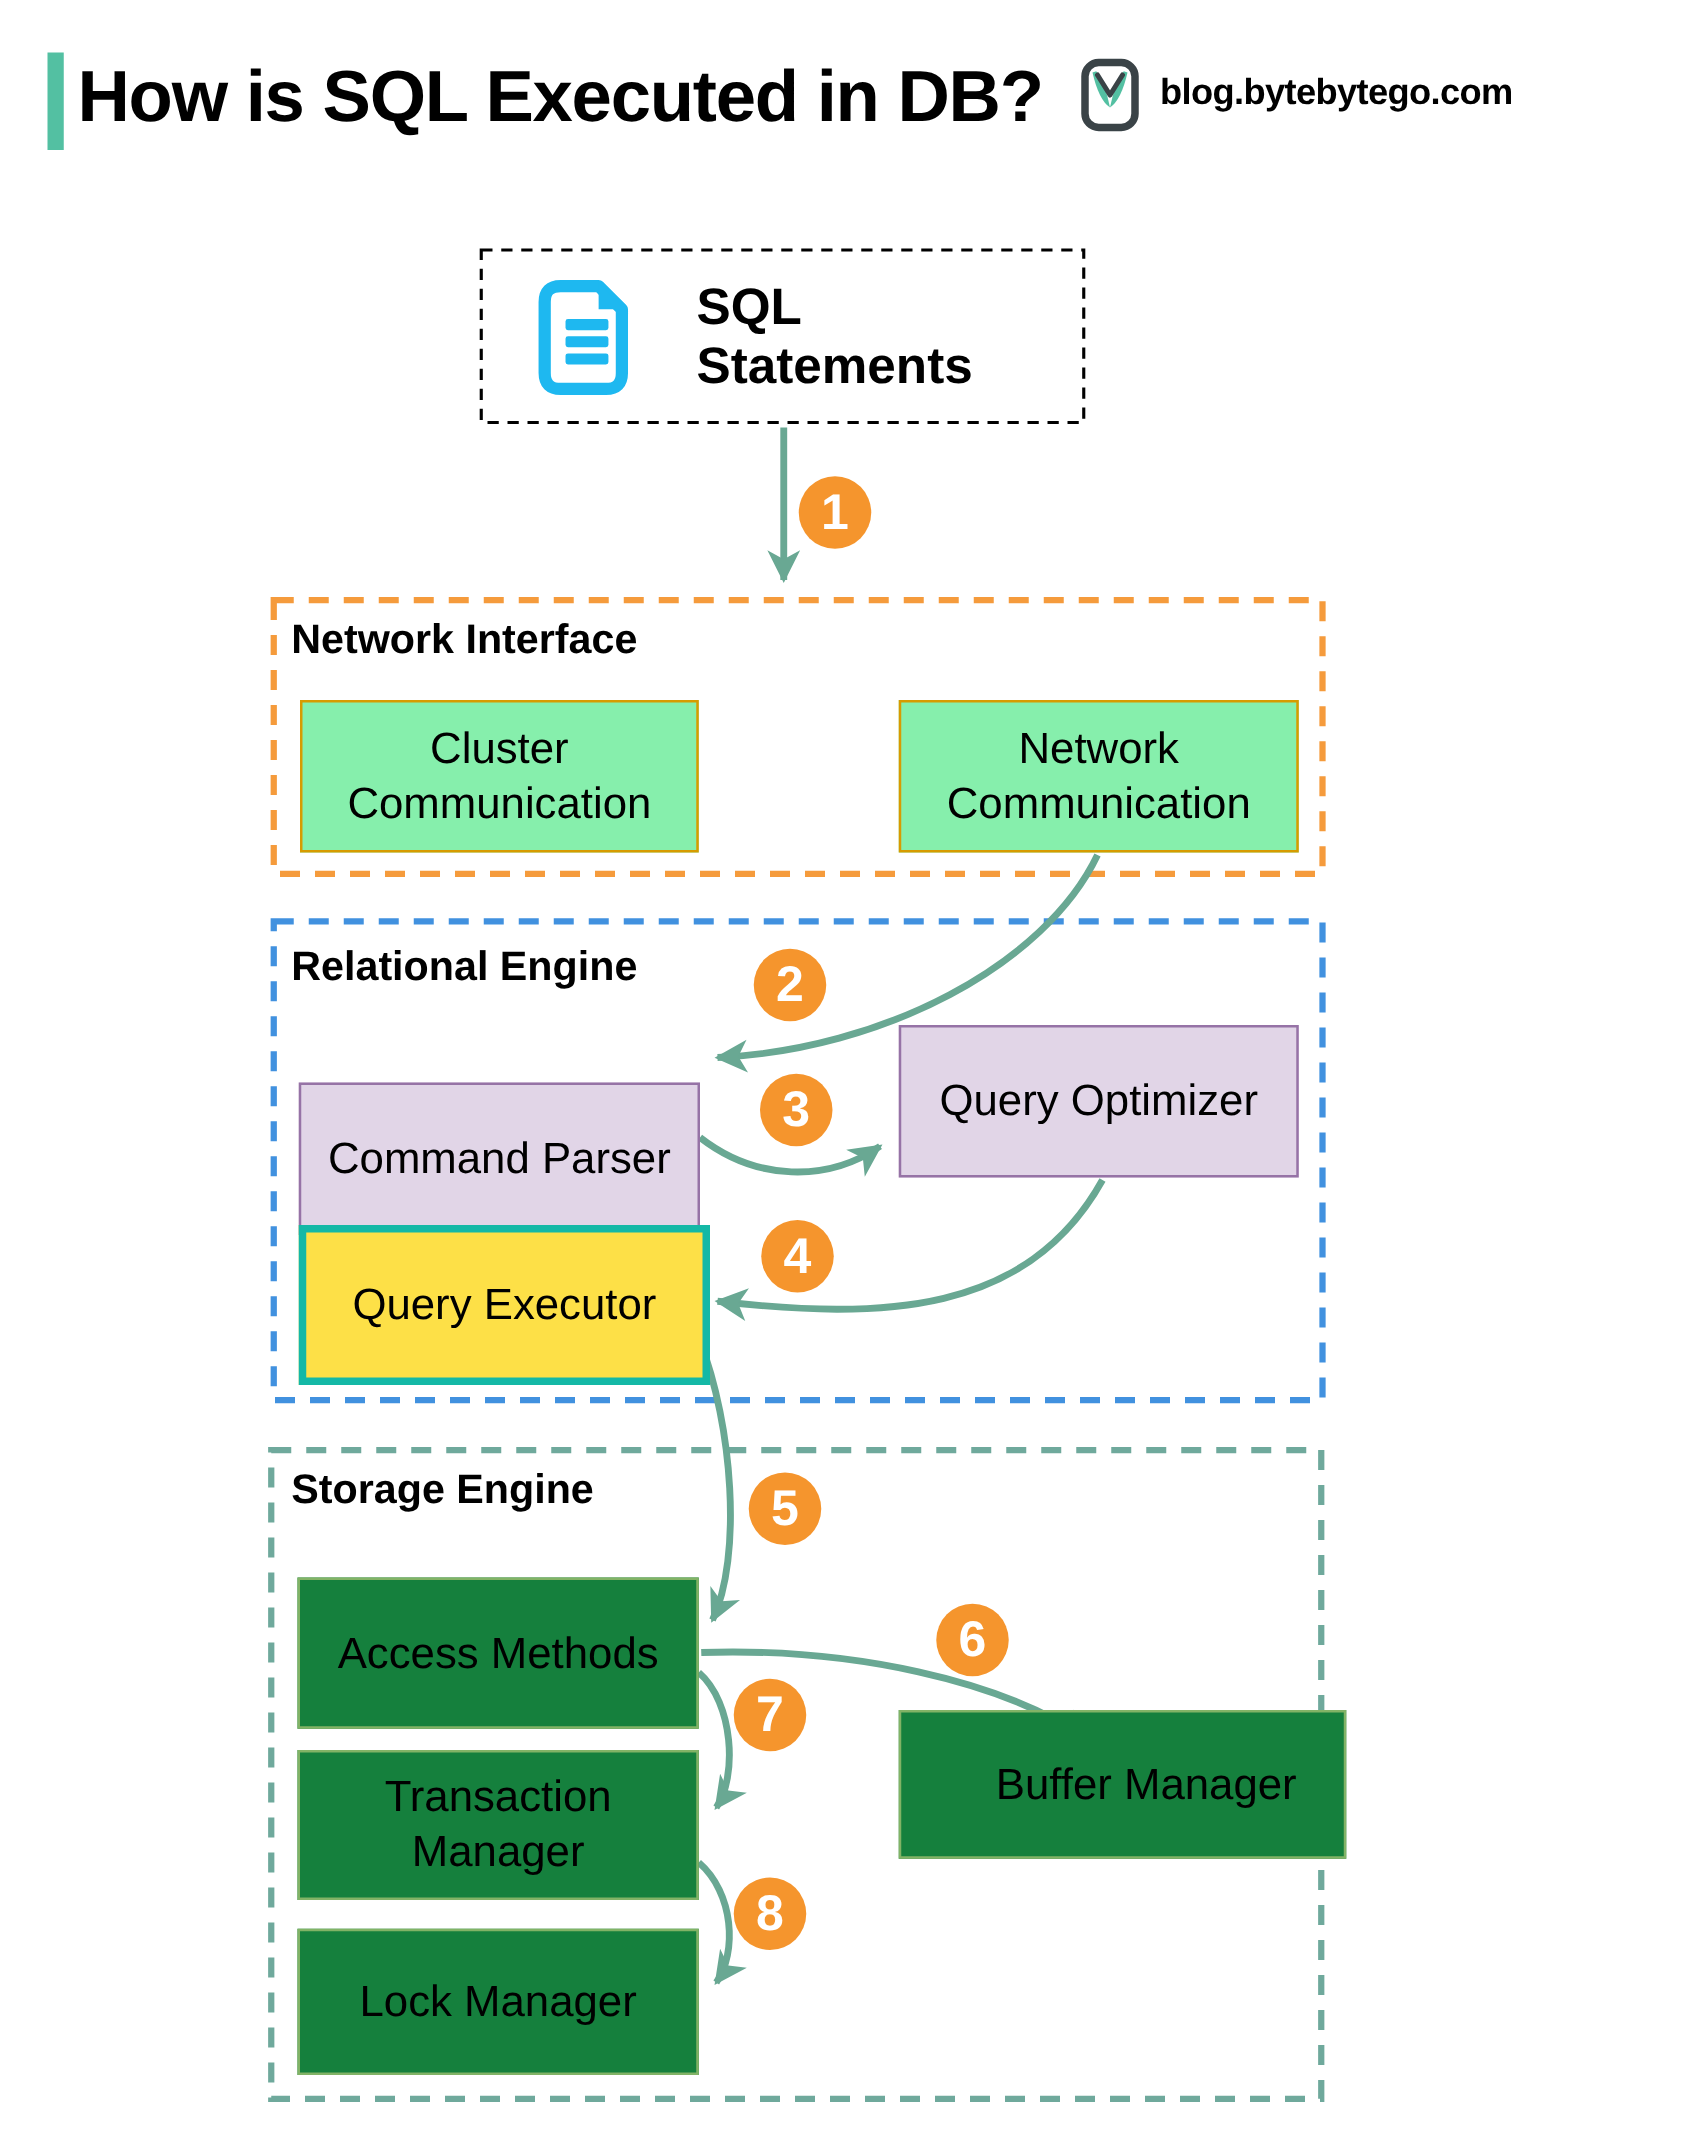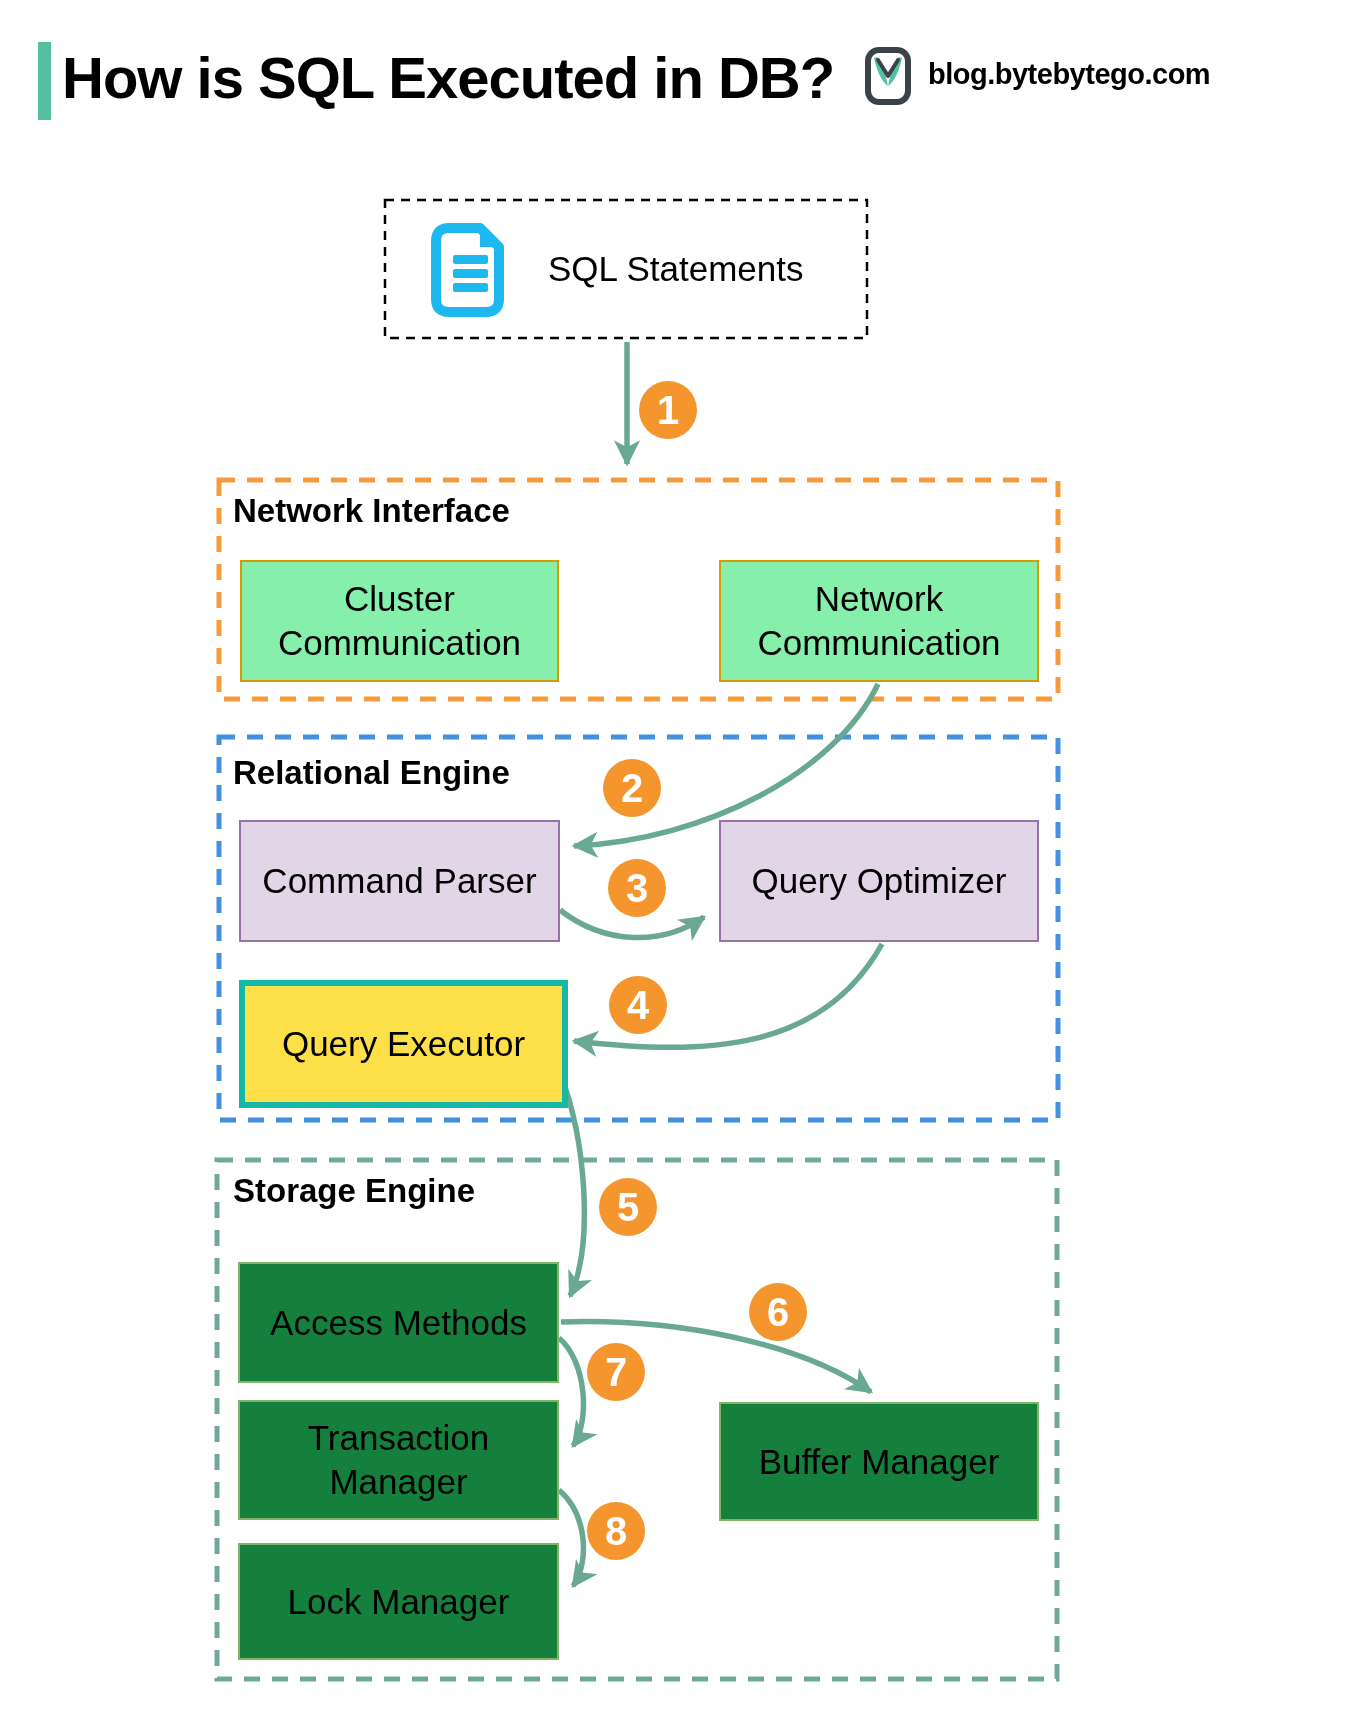--- a/index.html
+++ b/index.html
@@ -8,44 +8,44 @@
 
   
   #accent-bar{left:38px;top:42px;width:13px;height:78px;background:#53C0A2;}
   #page-title{left:62px;top:44px;font-size:58px;font-weight:bold;letter-spacing:-1px;white-space:nowrap;}
   #brand{left:916px;top:58px;font-size:29px;font-weight:bold;letter-spacing:-0.5px;margin-left:12px;}
   #brand-logo{left:864px;top:46px;}
 
   
   #sql-box-content{left:385px;top:200px;width:482px;height:138px;display:flex;align-items:center;}
   #sql-box-content .doc{margin-left:38px;}
-  #sql-label{margin-left:30px;font-size:35px;}
+  #sql-label{margin-left:41px;font-size:41px;font-weight:bold;}
 
   
   .section-title{font-size:33px;font-weight:bold;}
   #ni-title{left:233px;top:492px;}
   #re-title{left:233px;top:754px;}
   #se-title{left:233px;top:1172px;}
 
   
   .node{position:absolute;display:flex;align-items:center;justify-content:center;text-align:center;font-size:35px;line-height:1.25;}
   .node span{white-space:pre-line;}
   .orange-node{background:#86efac;border:2px solid #D79B00;}
   .purple-node{background:#E1D5E7;border:2px solid #9673A6;}
   .blue-node{background:#fde047;border:6px solid #14b8a6;}
   .green-node{background:#15803d;border:2px solid #82B366;}
 
   #cluster-box{left:240px;top:560px;width:315px;height:118px;}
   #client-box{left:719px;top:560px;width:316px;height:118px;}
-  #parser-box{left:239px;top:820px;width:317px;height:118px;text-align:right;}
+  #parser-box{left:239px;top:866px;width:317px;height:118px;text-align:right;}
   #optimizer-box{left:719px;top:820px;width:316px;height:118px;}
   #executor-box{left:239px;top:980px;width:317px;height:116px;}
   #access-box{left:238px;top:1262px;width:317px;height:117px;}
   #transaction-box{left:238px;top:1400px;width:317px;height:116px;}
-  #buffer-box{left:719px;top:1402px;width:316px;height:115px;}
+  #buffer-box{left:719px;top:1368px;width:316px;height:115px;padding-left:38px;}
   #lock-box{left:238px;top:1543px;width:317px;height:113px;}
 
   
   .badge{position:absolute;width:58px;height:58px;border-radius:50%;background:#F5952D;color:#fff;
          display:flex;align-items:center;justify-content:center;font-size:40px;font-weight:bold;}
   #badge-1{left:639px;top:381px;}
   #badge-2{left:603px;top:759px;}
   #badge-3{left:608px;top:859px;}
   #badge-4{left:609px;top:976px;}
   #badge-5{left:599px;top:1178px;}

